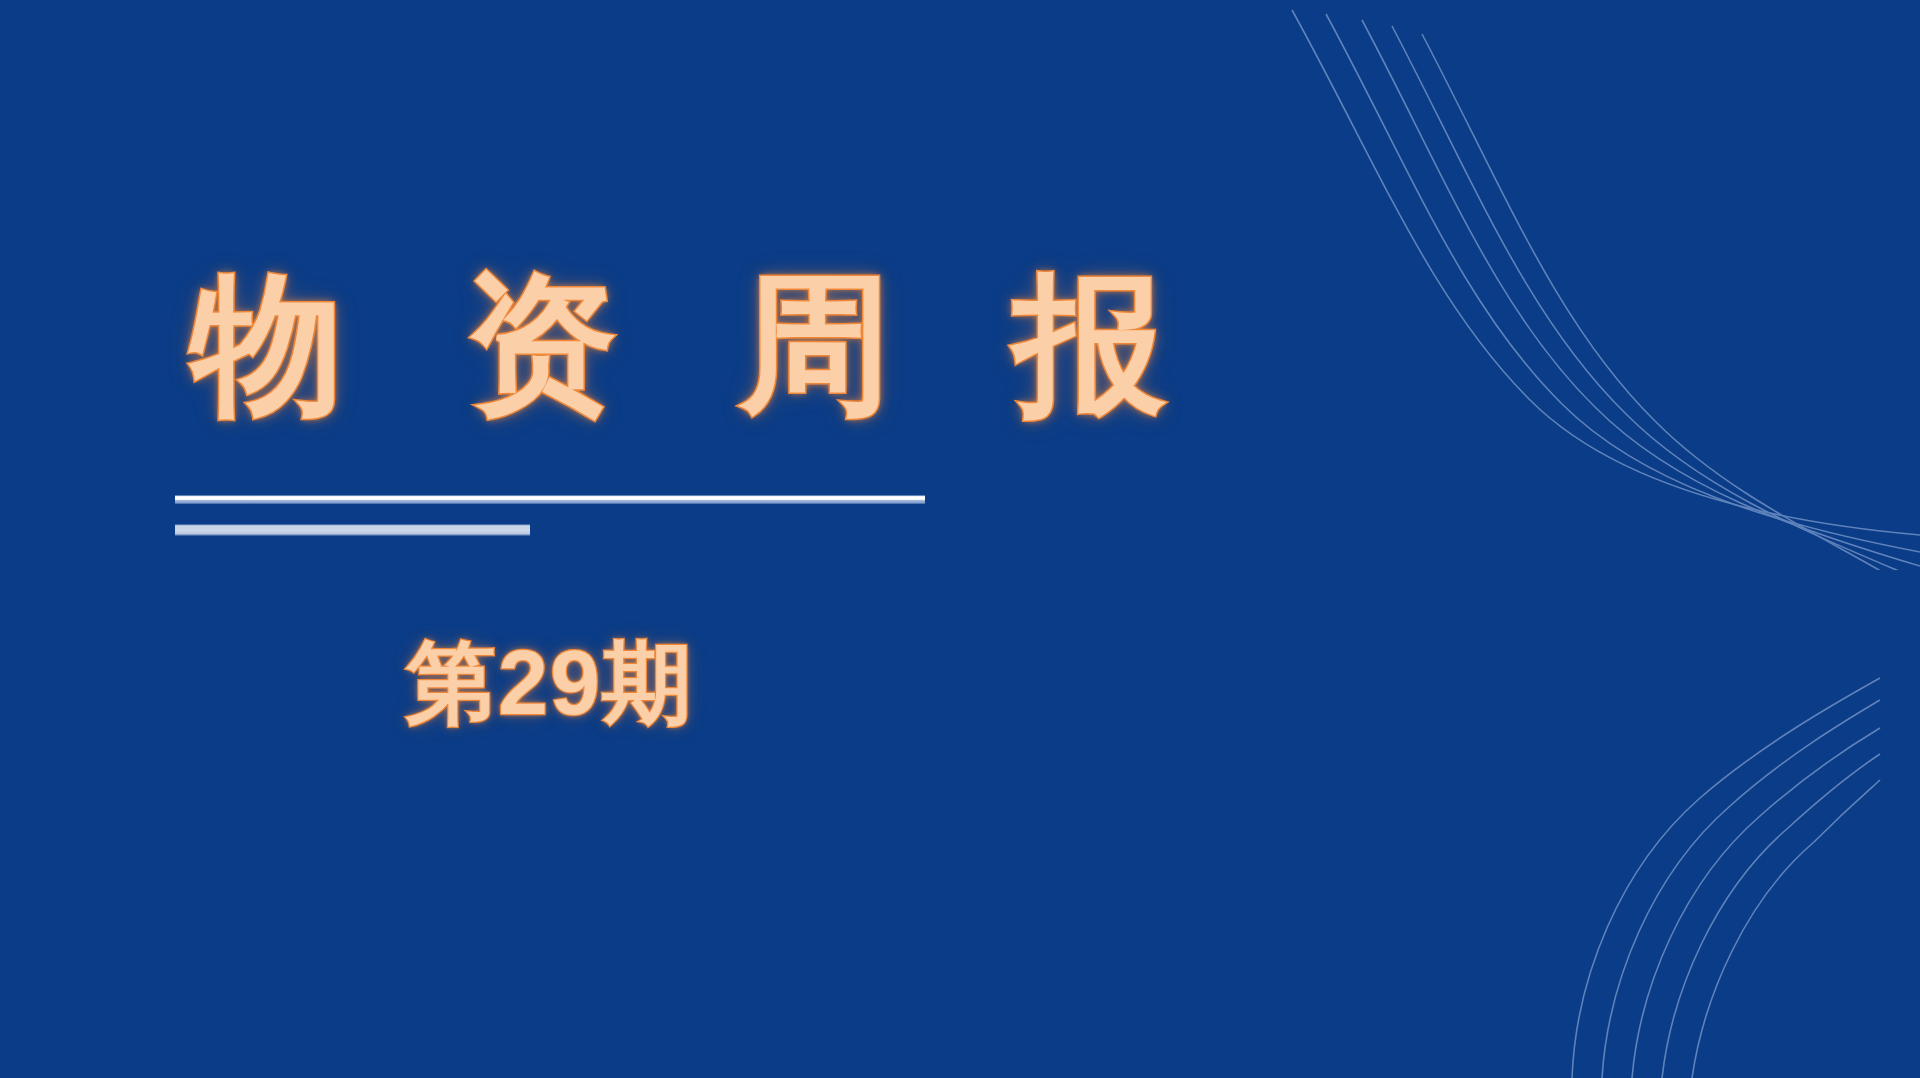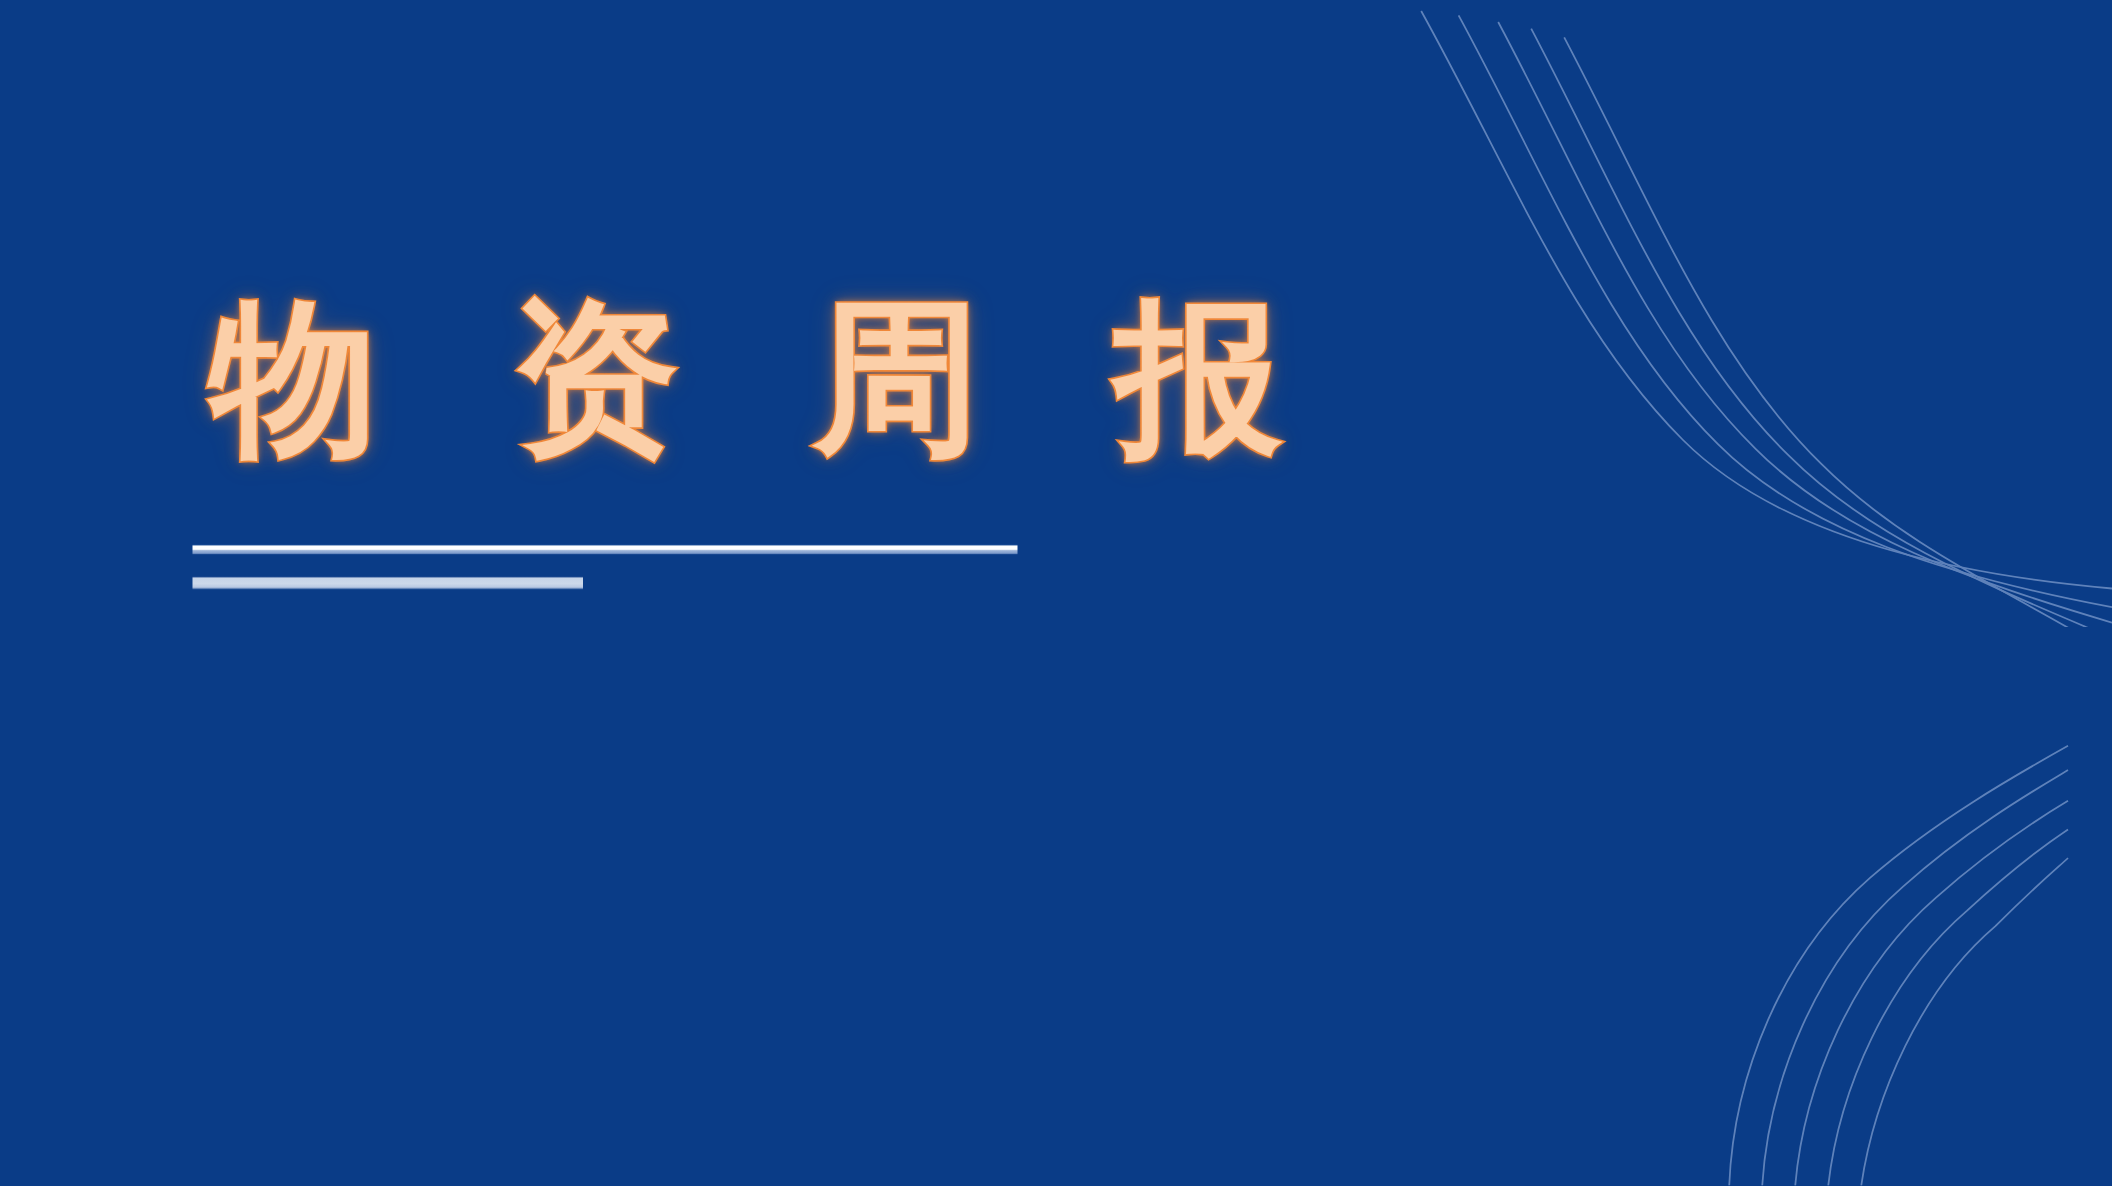--- a/index.html
+++ b/index.html
@@ -146,14 +146,17 @@
     </svg>
   </div>
 
   <div class="title-block">
     <h1 class="main-title">物 资 周 报</h1>
   </div>
 
   <div class="rule-group rule-1"></div>
   <div class="rule-group rule-2"></div>
 
+  <div class="subtitle-wrap">
+    <div class="subtitle">第29期</div>
+  </div>
 
 </div>
 
 </body></html>

